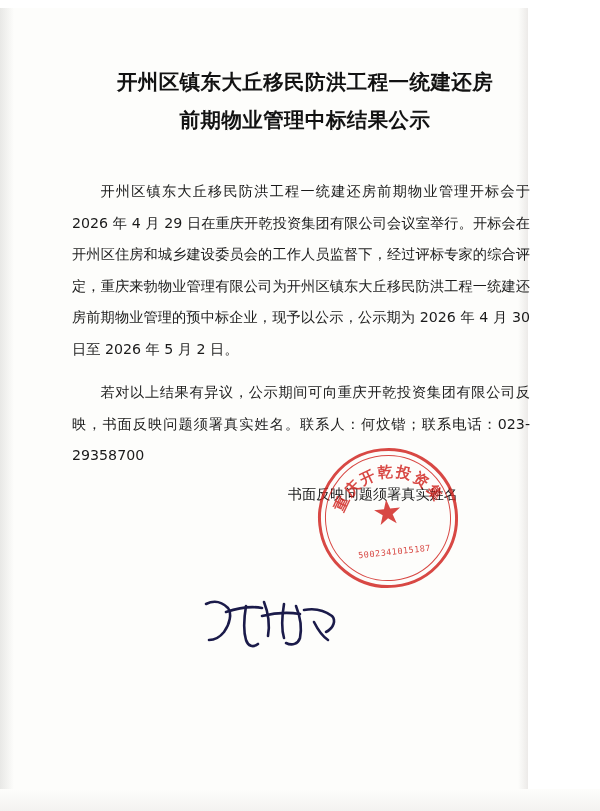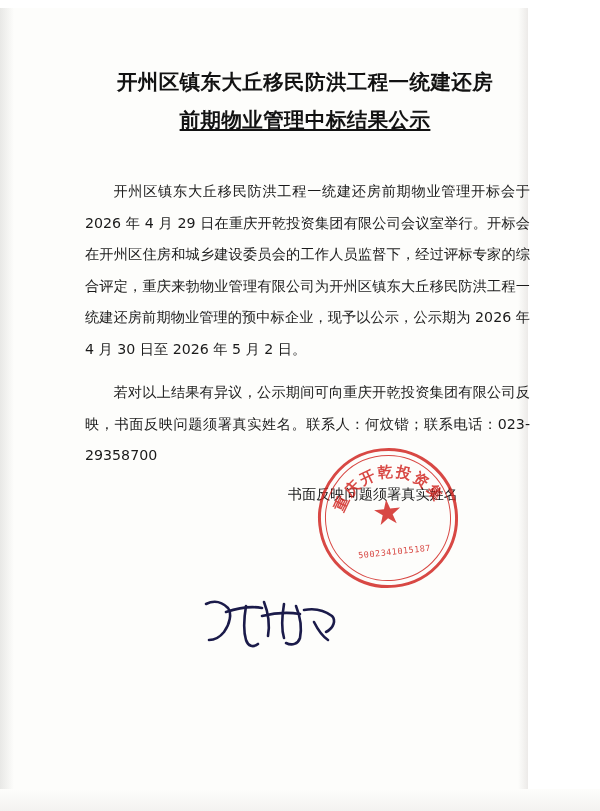--- a/index.html
+++ b/index.html
@@ -49,38 +49,37 @@
     text-align: center;
     font-family: "DejaVu Sans", sans-serif;
     font-weight: bold;
     font-size: 20.5px;
     line-height: 38px;
     color: #121212;
     letter-spacing: 0.4px;
   }
   .doc-title .line2 {
     display: block;
-    text-decoration: underline;
   }
 
   .body-text {
     position: absolute;
     left: 72px;
     top: 168px;
     width: 458px;
     font-family: "DejaVu Sans", sans-serif;
     font-size: 14.2px;
     line-height: 31.5px;
     color: #1a1a1a;
     text-align: justify;
     text-justify: inter-ideograph;
   }
   .para {
     text-indent: 2em;
-    margin: 0 0 6px 13px;
+    margin: 0 0 6px 0;
   }
   .para.p3 {
     margin-top: 12px;
   }
 
   .sign-block {
     position: absolute;
     right: 70px;
     top: 470px;
     width: 260px;

